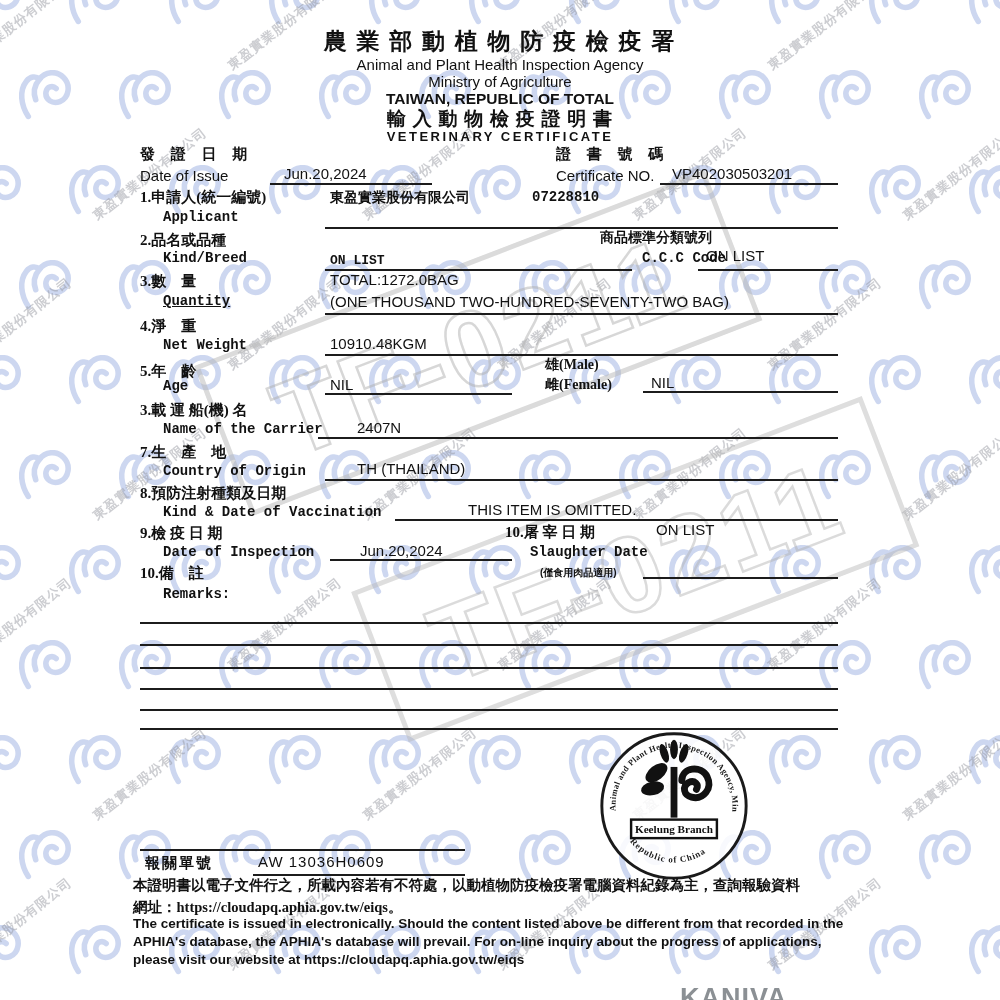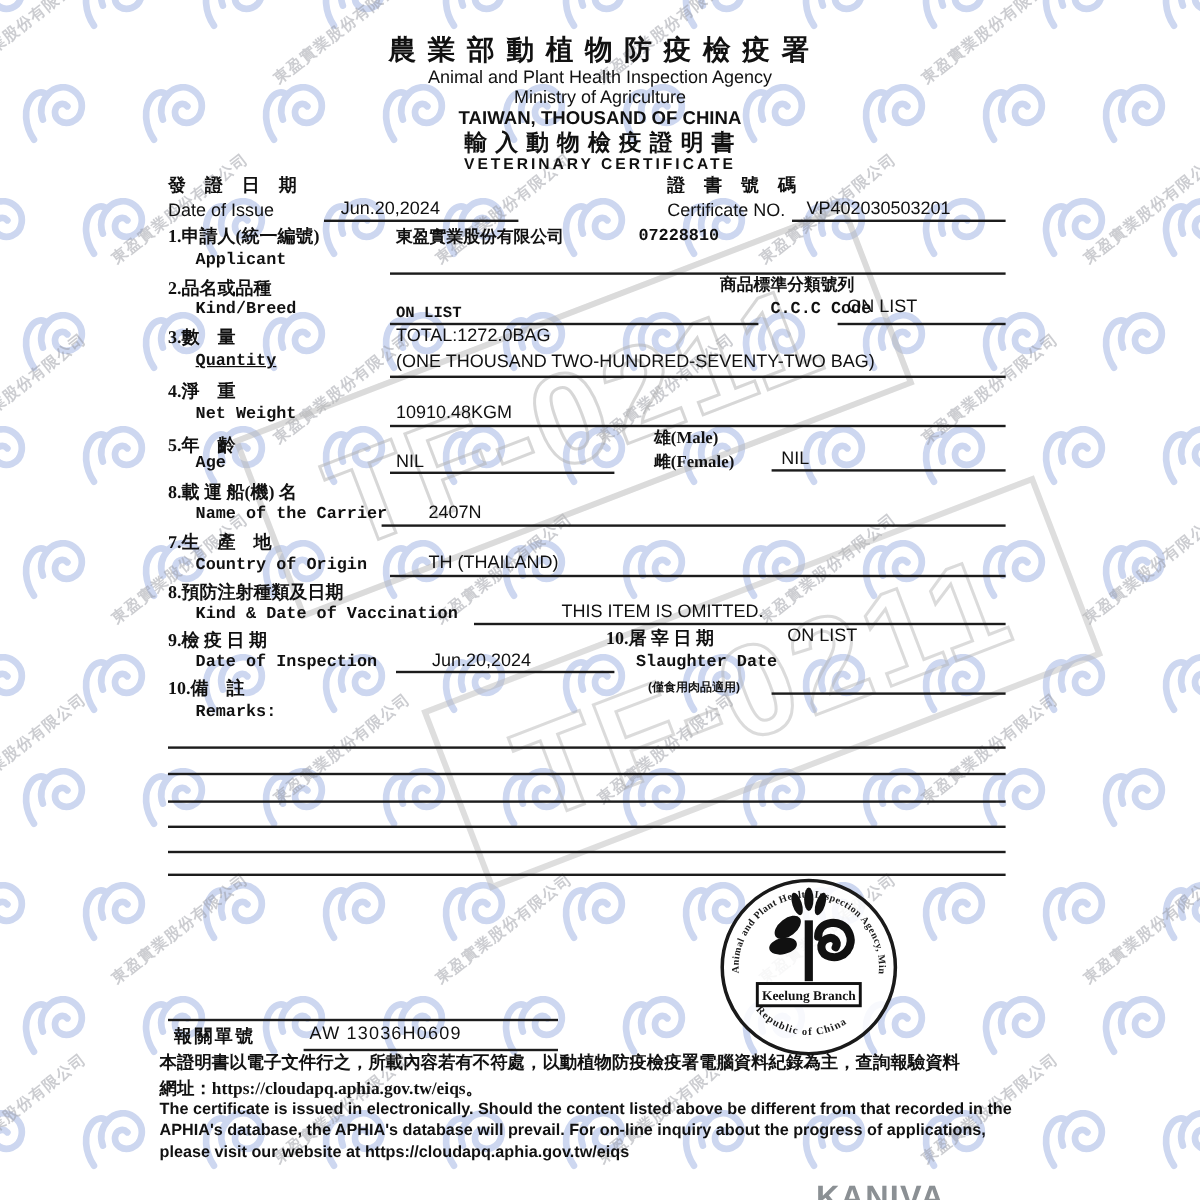--- a/index.html
+++ b/index.html
@@ -432,21 +432,21 @@
         <text x="274" y="122" text-anchor="middle" font-family="Liberation Sans, sans-serif" font-weight="bold" font-size="108" letter-spacing="4" fill="none" stroke="#b0b0b0" stroke-width="2.5">TF-0211</text>
       </svg>
     </div>
   </div>
 
   <div class="content">
 
     <div class="hdr zh" style="top:26px;font-size:23px;letter-spacing:2px;">農 業 部 動 植 物 防 疫 檢 疫 署</div>
     <div class="hdr" style="top:56px;font-size:15px;">Animal and Plant Health Inspection Agency</div>
     <div class="hdr" style="top:73px;font-size:15px;">Ministry of Agriculture</div>
-    <div class="hdr" style="top:90px;font-size:15.5px;font-weight:600;">TAIWAN, THOUSAND OF CHINA</div>
+    <div class="hdr" style="top:90px;font-size:15.5px;font-weight:600;">TAIWAN, REPUBLIC OF TOTAL</div>
     <div class="hdr zh" style="top:106px;font-size:19px;letter-spacing:1px;">輸 入 動 物 檢 疫 證 明 書</div>
     <div class="hdr" style="top:129px;font-size:13px;letter-spacing:2.5px;font-weight:600;">VETERINARY CERTIFICATE</div>
 
     <div class="zh" style="left:140px;top:145px;letter-spacing:6px;">發 證 日 期</div>
     <div class="val" style="left:140px;top:167px;">Date of Issue</div>
     <div class="val" style="left:284px;top:165px;">Jun.20,2024</div>
     <div class="rule" style="left:270px;top:183px;width:162px;"></div>
     <div class="zh" style="left:556px;top:145px;letter-spacing:6px;">證 書 號 碼</div>
     <div class="val" style="left:556px;top:167px;">Certificate NO.</div>
     <div class="val" style="left:672px;top:165px;">VP402030503201</div>
@@ -480,21 +480,21 @@
 
     <div class="zh" style="left:140px;top:362px;">5.年　齡</div>
     <div class="zh" style="left:545px;top:356px;font-size:14px;">雄(Male)</div>
     <div class="en" style="left:163px;top:378px;">Age</div>
     <div class="val" style="left:330px;top:376px;">NIL</div>
     <div class="zh" style="left:545px;top:376px;font-size:14px;">雌(Female)</div>
     <div class="val" style="left:651px;top:374px;">NIL</div>
     <div class="rule" style="left:325px;top:393px;width:187px;"></div>
     <div class="rule" style="left:643px;top:391px;width:195px;"></div>
 
-    <div class="zh" style="left:140px;top:401px;">8.載 運 船(機) 名</div>
+    <div class="zh" style="left:140px;top:401px;">3.載 運 船(機) 名</div>
     <div class="en" style="left:163px;top:421px;">Name of the Carrier</div>
     <div class="val" style="left:357px;top:419px;">2407N</div>
     <div class="rule" style="left:318px;top:437px;width:520px;"></div>
 
     <div class="zh" style="left:140px;top:443px;">7.生　產　地</div>
     <div class="en" style="left:163px;top:463px;">Country of Origin</div>
     <div class="val" style="left:357px;top:460px;">TH (THAILAND)</div>
     <div class="rule" style="left:325px;top:479px;width:513px;"></div>
 
     <div class="zh" style="left:140px;top:484px;">8.預防注射種類及日期</div>

